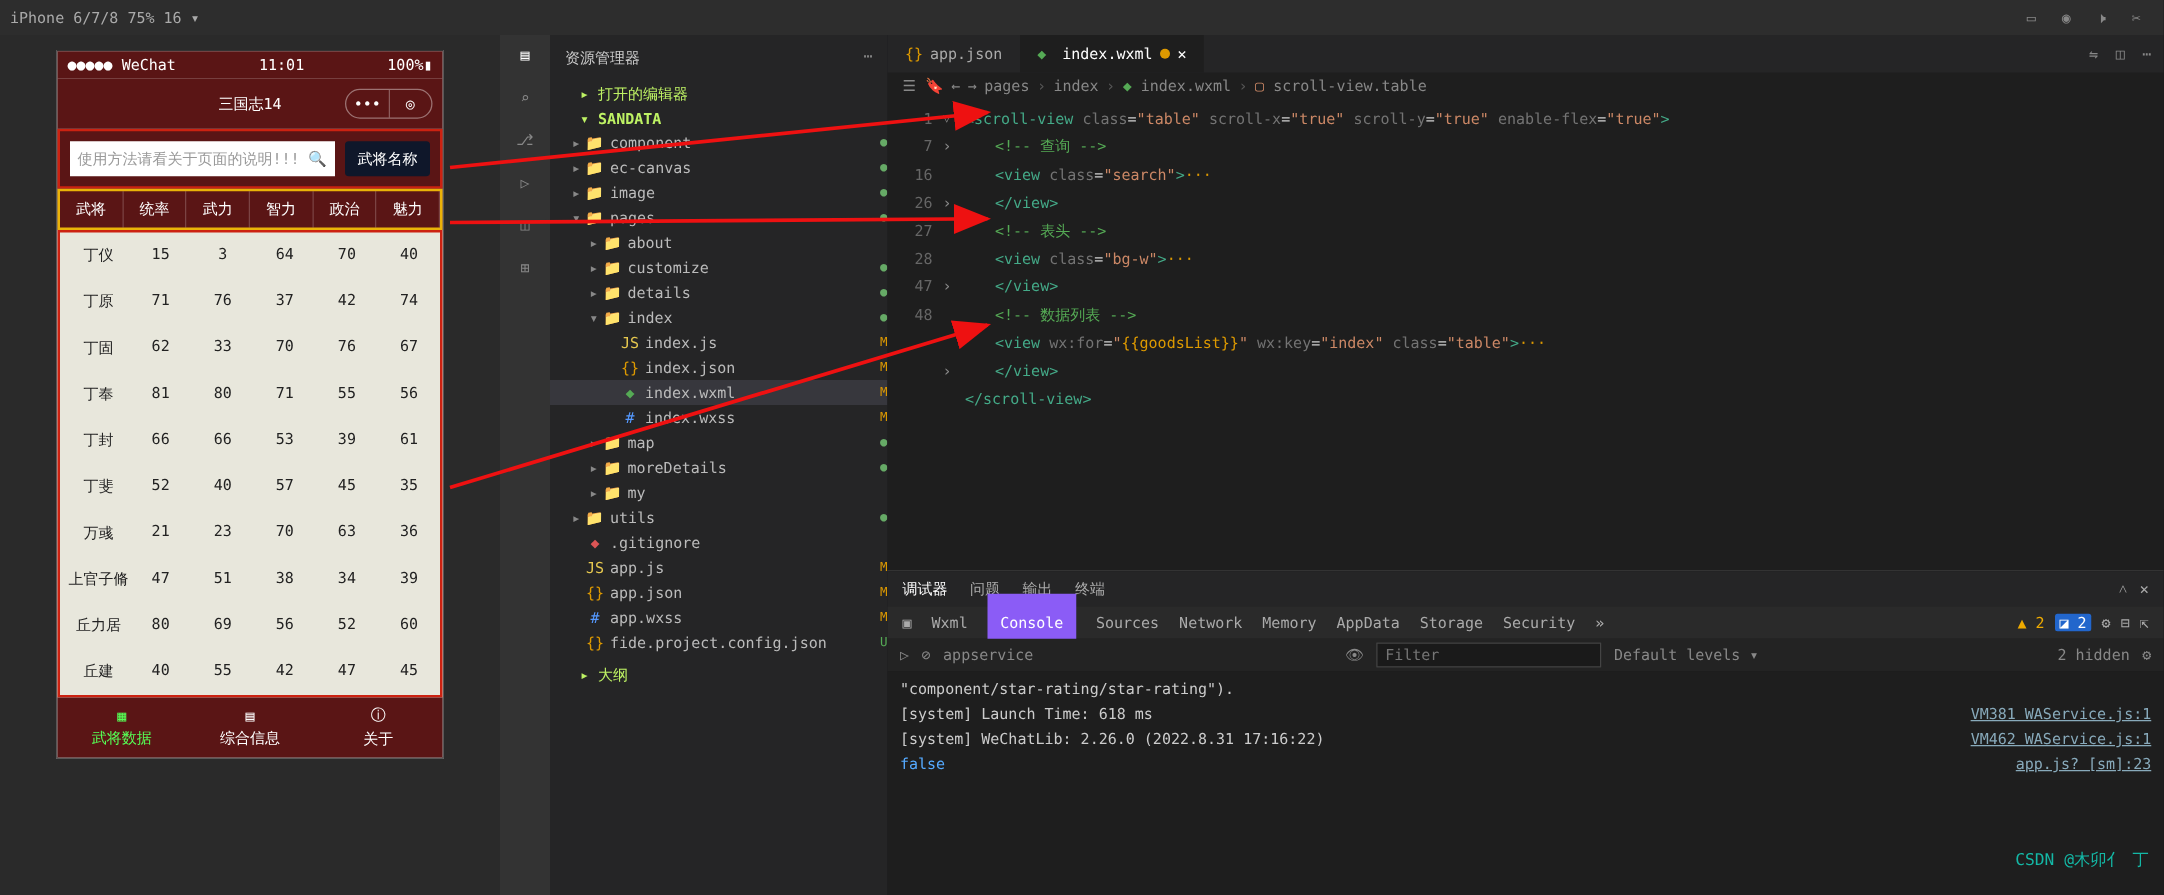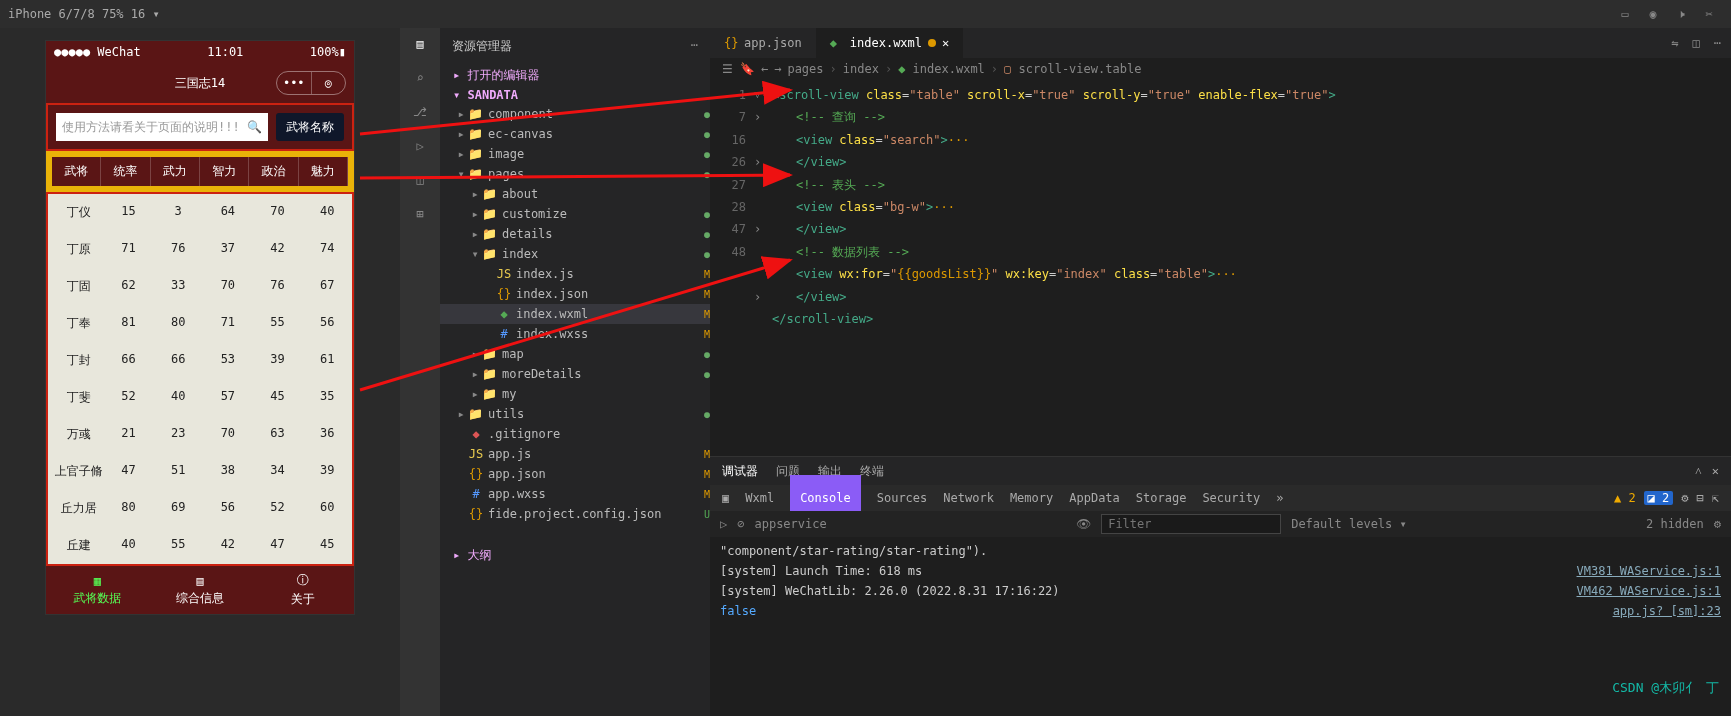--- a/index.html
+++ b/index.html
@@ -15,38 +15,38 @@
 .statusbar{height:22px;background:#5a1515;color:#fff;display:flex;align-items:center;padding:0 8px;font-size:11px;}
 .statusbar .sctr{flex:1;text-align:center;}
 .appheader{height:40px;background:#5a1515;color:#fff;display:flex;align-items:center;justify-content:center;position:relative;}
 .appheader .capsule{position:absolute;right:8px;top:8px;width:70px;height:24px;border:1px solid rgba(255,255,255,.4);border-radius:12px;display:flex;}
 .capsule div{flex:1;display:flex;align-items:center;justify-content:center;color:#fff;}
 .capsule div:first-child{border-right:1px solid rgba(255,255,255,.3);}
 .searchrow{background:#5a1515;padding:8px;display:flex;gap:8px;border:2px solid #c21;}
 .searchbox{flex:1;background:#fff;height:28px;display:flex;align-items:center;padding:0 6px;color:#999;font-size:11px;}
 .searchbox .mag{color:#f80;margin-left:auto;}
 .searchbtn{background:#0f172a;color:#fff;padding:0 10px;display:flex;align-items:center;border-radius:3px;}
-.tblhead{background:#5a1515;display:flex;border:6px solid #eab308;}
+.tblhead{background:#5a1515;display:flex;border:2px solid #eab308;}
 .tblhead div{flex:1;text-align:center;color:#fff;padding:6px 0;border-right:1px solid rgba(255,255,255,.2);}
 .tblbody{background:#e8e7dc;border:2px solid #c21;}
 .trow{display:flex;padding:10px 0;color:#222;}
 .trow div{flex:1;text-align:center;}
 .trow div:first-child{text-align:center;padding-left:6px;}
 .bottomnav{background:#5a1515;display:flex;height:48px;}
 .bottomnav .ni{flex:1;display:flex;flex-direction:column;align-items:center;justify-content:center;color:#fff;font-size:11px;gap:2px;}
 .bottomnav .ni.active{color:#5f5;}
 
 .explorer{width:310px;background:#252526;display:flex;}
 .actbar{width:40px;background:#333;display:flex;flex-direction:column;align-items:center;padding-top:4px;gap:10px;}
 .actbar div{width:24px;height:24px;color:#888;display:flex;align-items:center;justify-content:center;}
 .actbar div.active{color:#fff;}
 .tree{flex:1;overflow:hidden;}
 .tree h4{padding:10px 12px;color:#ccc;font-weight:normal;}
 .tree .more{float:right;color:#888;}
-.treesec{padding:2px 13px;color:#f0abfc;cursor:default;}
+.treesec{padding:2px 24px;color:#bef264;cursor:default;}
 .treesec.bold{font-weight:bold;}
 .fnode{display:flex;align-items:center;padding:3px 0;color:#bbb;}
 .fnode .arr{width:14px;text-align:center;color:#888;}
 .fnode .ic{width:16px;margin-right:4px;text-align:center;}
 .fnode .dot{margin-left:auto;color:#6a6;font-size:10px;}
 .fnode.m .dot{color:#d90;}
 .fnode.sel{background:#37373d;}
 .ic-folder{color:#8a7142;}
 .ic-js{color:#e6c84f;}
 .ic-json{color:#d90;}
@@ -61,21 +61,21 @@
 .tab .ic{width:14px;}
 .tabright{margin-left:auto;display:flex;align-items:center;padding:0 10px;gap:14px;color:#888;}
 .crumbs{height:22px;display:flex;align-items:center;gap:6px;padding:0 12px;color:#888;}
 .crumbs .sep{color:#555;}
 .ebody{flex:1;display:flex;overflow:hidden;position:relative;}
 .gut{width:44px;text-align:right;color:#666;padding:4px 8px 0 0;line-height:22.4px;position:relative;}
 .foldg{position:absolute;left:44px;top:4px;width:16px;line-height:22.4px;color:#888;}
 .code{flex:1;padding:4px 0 0 18px;line-height:22.4px;white-space:pre;}
 .code .ln{height:22.4px;}
 .tag{color:#4a8;}
-.at{color:#fde047;text-align:center;}
+.at{color:#737373;text-align:center;}
 .st{color:#c86;}
 .cm{color:#5a5;}
 .br{color:#d90;}
 
 .console{height:260px;border-top:1px solid #333;display:flex;flex-direction:column;}
 .ctabs{height:28px;background:#252526;display:flex;align-items:center;padding:0 12px;gap:18px;color:#aaa;}
 .ctabs .act{color:#fff;}
 .ctabs .right{margin-left:auto;display:flex;gap:10px;align-items:center;}
 .dtabs{height:26px;background:#2a2a2a;display:flex;align-items:center;padding:0 12px;gap:16px;color:#aaa;}
 .dtabs .act{background:#8b5cf6;padding:16px 10px;color:#fff;}
@@ -365,21 +365,21 @@
             <span>app.wxss</span>
             <span class="dot">M</span>
           </div>
           <div class="fnode" style="padding-left: 14px;">
             <span class="arr"></span>
             <span class="ic ic-json">{}</span>
             <span>fide.project.config.json</span>
             <span class="dot" style="color: rgb(85, 170, 85);">U</span>
           </div>
         </div>
-      <div class="treesec" style="margin-top:21px;">▸ <span>大纲</span></div>
+      <div class="treesec" style="margin-top:6px;">▸ <span>大纲</span></div>
     </div>
   </div>
 
   <div class="editor">
     <div class="tabs" id="edtabs">
       <div class="tab">
           <span class="ic ic-json">{}</span>
           <span>app.json</span>
         </div>
         <div class="tab active">

